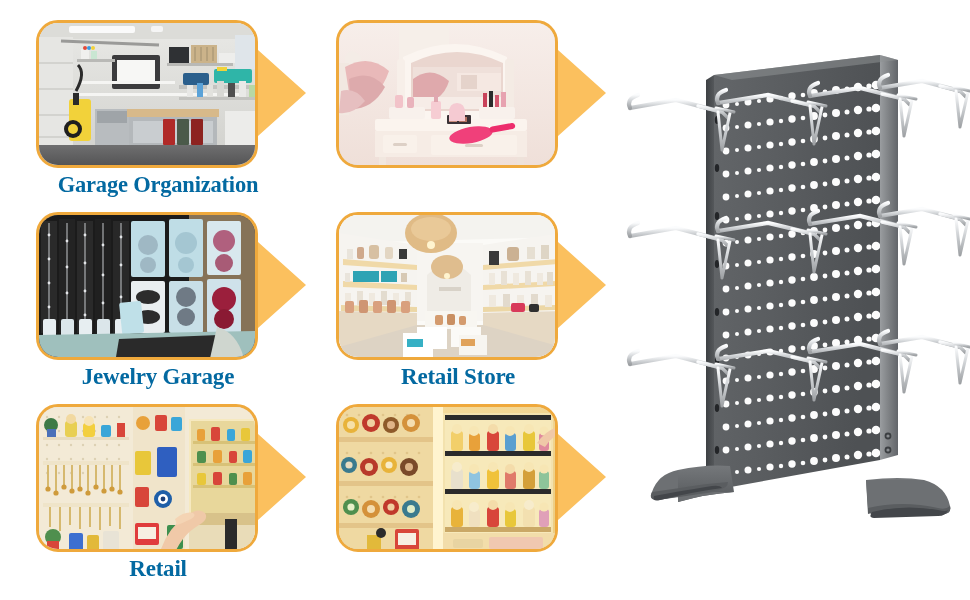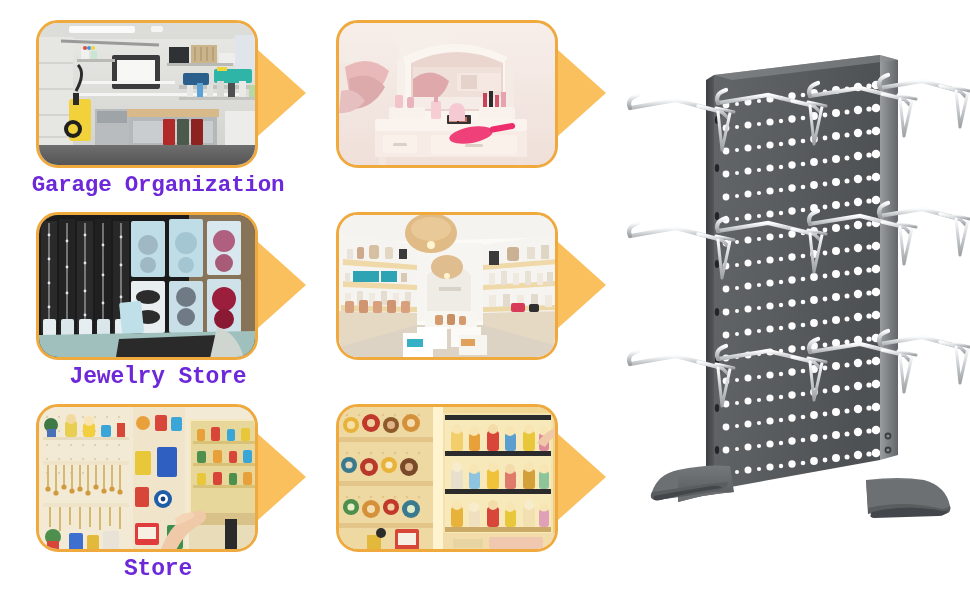--- a/index.html
+++ b/index.html
@@ -64,25 +64,25 @@
   }
   .arrow svg { display:block; width:100%; height:100%; }
 
   
   .caption {
     position: absolute;
     left: 0;
     top: 160px;
     width: 300px;
     text-align: center;
-    font-family: Liberation Mono, monospace;
+    font-family: Liberation Serif, serif;
     font-weight: bold;
     font-size: 23px;
     letter-spacing: -0.2px;
-    color: #6d28d9;
+    color: #0369a1;
     line-height: 34px;
     white-space: nowrap;
   }
   .caption.wide { font-size: 22.5px; }
 
   
   #pegboard-product {
     position: absolute;
     left: 618px;
     top: 0;
@@ -359,21 +359,21 @@
           </g>
 
           <rect x="80" y="88" width="22" height="32" rx="2" fill="#bfe0e8" transform="rotate(-6 80 88)"></rect>
 
           <path d="M0,120 L222,116 L222,148 L0,148 Z" fill="#9fc0bd"></path>
           <path d="M80,124 L180,120 L186,148 L76,148 Z" fill="#2a2a2a"></path>
           <path d="M178,112 q22,6 28,36 L206,148 L170,148 Z" fill="#cfd6cf"></path>
         </svg>
       </div>
     </div>
-    <div class="caption">Jewelry Store</div>
+    <div class="caption">Jewelry Garage</div>
   </div>
 
   <div class="usecase-cell col-1 row-1">
     <div class="arrow">
       <svg viewBox="0 0 62 86" preserveAspectRatio="none">
         <path d="M0,8 L0,78 L14,78 L14,86 L62,43 L14,0 L14,8 Z" fill="#fbc05e"></path>
       </svg>
     </div>
     <div class="photo-card">
       <div class="photo-inner">
@@ -472,20 +472,21 @@
             <rect x="120" y="120" width="28" height="20" fill="#f7f5f0"></rect>
             <rect x="68" y="124" width="16" height="8" fill="#36b0c4"></rect>
             <rect x="122" y="124" width="14" height="7" fill="#e0a25a"></rect>
             <rect x="96" y="100" width="8" height="10" rx="2" fill="#d49b6e"></rect>
             <rect x="108" y="99" width="8" height="11" rx="2" fill="#c98f62"></rect>
             <rect x="120" y="101" width="7" height="9" rx="2" fill="#d49b6e"></rect>
           </g>
         </svg>
       </div>
     </div>
+    <div class="caption">Retail Store</div>
   </div>
 
   <div class="usecase-cell col-0 row-2">
     <div class="arrow">
       <svg viewBox="0 0 62 86" preserveAspectRatio="none">
         <path d="M0,8 L0,78 L14,78 L14,86 L62,43 L14,0 L14,8 Z" fill="#fbc05e"></path>
       </svg>
     </div>
     <div class="photo-card">
       <div class="photo-inner">
@@ -621,21 +622,21 @@
           </g>
           <rect x="152" y="106" width="70" height="14" fill="#d8c28a"></rect>
           <rect x="150" y="118" width="74" height="30" fill="#e9dcb8"></rect>
           <rect x="186" y="112" width="12" height="36" fill="#2b2b2b"></rect>
 
           <path d="M122,142 q8,-22 26,-34 q12,-8 18,-2 q4,6 -6,12 q-10,6 -16,14 q-6,8 -8,14 Z" fill="#f0c9a8"></path>
           <path d="M136,112 q10,-8 18,-6 q4,2 -2,6 q-8,4 -14,6 Z" fill="#f4d4b4"></path>
         </svg>
       </div>
     </div>
-    <div class="caption">Store</div>
+    <div class="caption">Retail</div>
   </div>
 
   <div class="usecase-cell col-1 row-2">
     <div class="arrow">
       <svg viewBox="0 0 62 86" preserveAspectRatio="none">
         <path d="M0,8 L0,78 L14,78 L14,86 L62,43 L14,0 L14,8 Z" fill="#fbc05e"></path>
       </svg>
     </div>
     <div class="photo-card">
       <div class="photo-inner">

